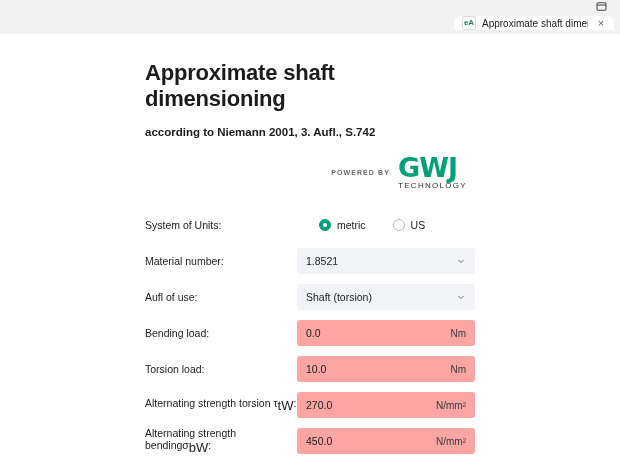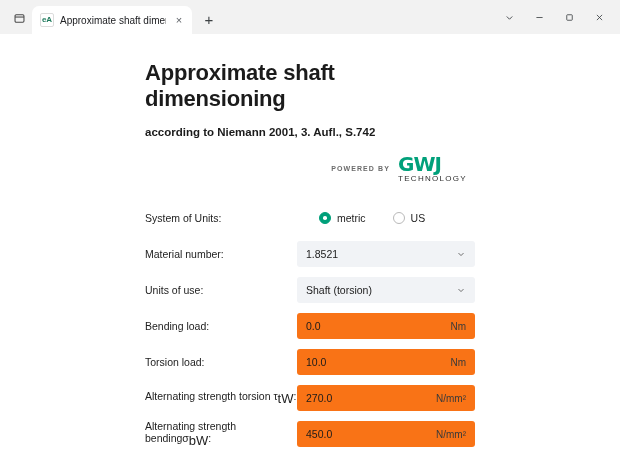--- a/index.html
+++ b/index.html
@@ -22,20 +22,21 @@
     flex-direction: column;
     position: relative;
   }
   .tabstrip {
     height: 34px;
     background: #f2f2f2;
     display: flex;
     align-items: flex-end;
     padding: 0 6px 0 6px;
     position: relative;
+    flex-direction: column;
   }
   .tabs-icon {
     width: 26px;
     height: 26px;
     margin-bottom: 3px;
     display: flex;
     align-items: center;
     justify-content: center;
     color: #4a4a4a;
   }
@@ -151,21 +152,21 @@
     padding-right: 8px;
   }
   .powered-label {
     font-size: 7px;
     letter-spacing: 1.1px;
     color: #6b6b6b;
     font-weight: bold;
   }
   .logo-block { line-height: 1; }
   .logo-gwj {
-    font-size: 20px;
+    font-size: 27px;
     font-weight: bold;
     color: #00a07a;
     letter-spacing: -1px;
     font-family: "DejaVu Sans", sans-serif;
   }
   .logo-tech {
     font-size: 8px;
     letter-spacing: 1.3px;
     color: #2f2f2f;
     text-align: right;
@@ -180,21 +181,21 @@
   }
   .lbl {
     width: 152px;
     flex: 0 0 152px;
     font-size: 10.5px;
     color: #222222;
   }
   .field {
     flex: 1 1 auto;
     height: 26px;
-    background: #f97316;
+    background: #fca5a5;
     border: none;
     border-radius: 3px;
     display: flex;
     align-items: center;
     padding: 0 9px;
     font-size: 10.5px;
     color: #1b1b1b;
     position: relative;
   }
   .field.select { background: #f1f3f6; }
@@ -336,21 +337,21 @@
             <span class="val">1.8521</span>
             <span class="chev">
               <svg width="10" height="10" viewBox="0 0 16 16" fill="none" stroke="#5a5a5a" stroke-width="1.4">
                 <polyline points="4,6.5 8,10.5 12,6.5"></polyline>
               </svg>
             </span>
           </div>
         </div>
 
         <div class="row">
-          <div class="lbl">Units of use:</div>
+          <div class="lbl">Aufl of use:</div>
           <div class="field select">
             <span class="val">Shaft (torsion)</span>
             <span class="chev">
               <svg width="10" height="10" viewBox="0 0 16 16" fill="none" stroke="#5a5a5a" stroke-width="1.4">
                 <polyline points="4,6.5 8,10.5 12,6.5"></polyline>
               </svg>
             </span>
           </div>
         </div>
 

